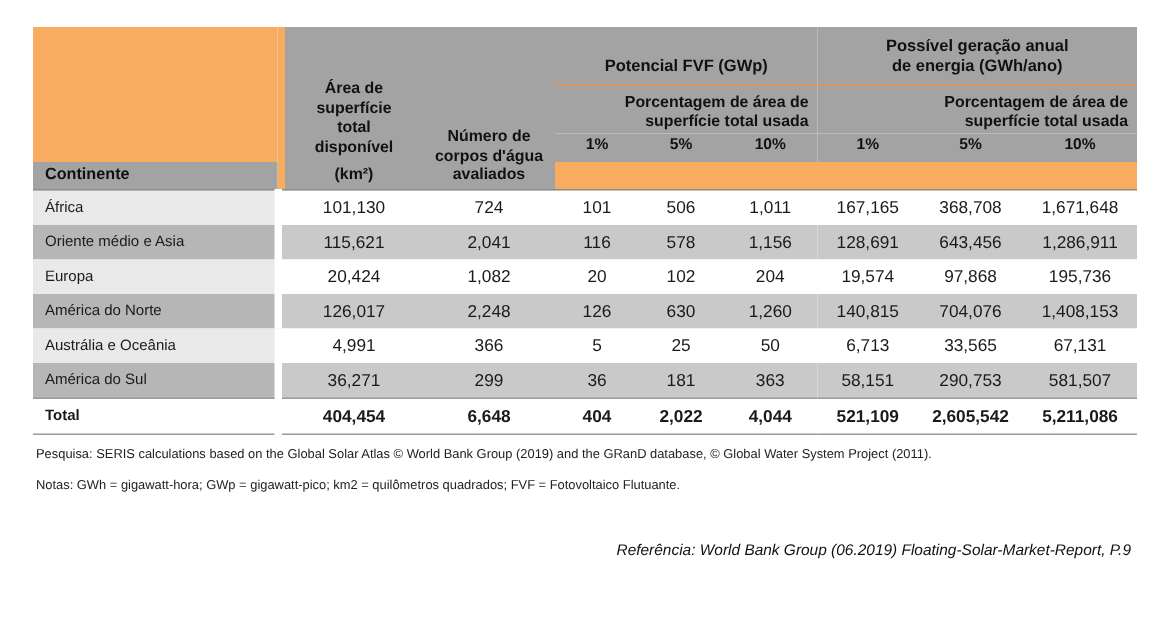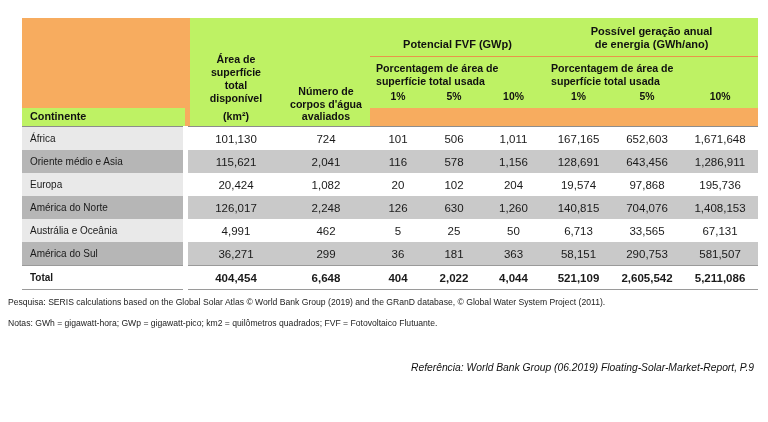--- a/index.html
+++ b/index.html
@@ -26,41 +26,41 @@
 
   table.data-table {
     width: 726px;
     border-collapse: collapse;
     table-layout: fixed;
     font-size: 11.2px;
   }
 
   
   thead th {
-    background: #bef264;
+    background: #a3a3a3;
     padding: 0;
     font-weight: bold;
     vertical-align: bottom;
     line-height: 1.18;
     color: #111;
   }
 
   .hdr-spacer-cell {
     background: #F7AC5F;
   }
 
   .hdr-group {
     text-align: center;
     font-size: 11px;
     padding: 7px 4px 5px 4px;
     border-bottom: 1px solid #E8954A;
   }
 
   .hdr-sub {
-    text-align: left;
+    text-align: right;
     font-size: 10.6px;
     padding: 5px 6px 2px 6px;
     line-height: 1.2;
   }
 
   .hdr-stack {
     text-align: center;
     font-size: 10.6px;
     padding: 6px 2px 3px 2px;
     line-height: 1.22;
@@ -124,21 +124,21 @@
     border-right: 5px solid #ffffff;
   }
 
   tbody tr:first-child td {
     border-top: 1px solid #8d8d8d;
   }
 
   
   .notes {
     position: absolute;
-    left: 8px;
+    left: 24px;
     top: 296px;
     width: 726px;
     font-size: 8.6px;
     line-height: 1.42;
     color: #222;
   }
   .note-line { margin: 0 0 9px 0; }
   .note-line.last { margin-bottom: 0; }
 
   
@@ -234,21 +234,21 @@
 
       <tr>
         <td class="c-name">África</td>
         <td></td>
         <td>101,130</td>
         <td>724</td>
         <td>101</td>
         <td>506</td>
         <td>1,011</td>
         <td>167,165</td>
-        <td>652,603</td>
+        <td>368,708</td>
         <td>1,671,648</td>
       </tr>
 
       <tr class="alt">
         <td class="c-name">Oriente médio e Asia</td>
         <td></td>
         <td>115,621</td>
         <td>2,041</td>
         <td>116</td>
         <td>578</td>
@@ -281,21 +281,21 @@
         <td>1,260</td>
         <td>140,815</td>
         <td>704,076</td>
         <td>1,408,153</td>
       </tr>
 
       <tr>
         <td class="c-name">Austrália e Oceânia</td>
         <td></td>
         <td>4,991</td>
-        <td>462</td>
+        <td>366</td>
         <td>5</td>
         <td>25</td>
         <td>50</td>
         <td>6,713</td>
         <td>33,565</td>
         <td>67,131</td>
       </tr>
 
       <tr class="alt">
         <td class="c-name">América do Sul</td>

